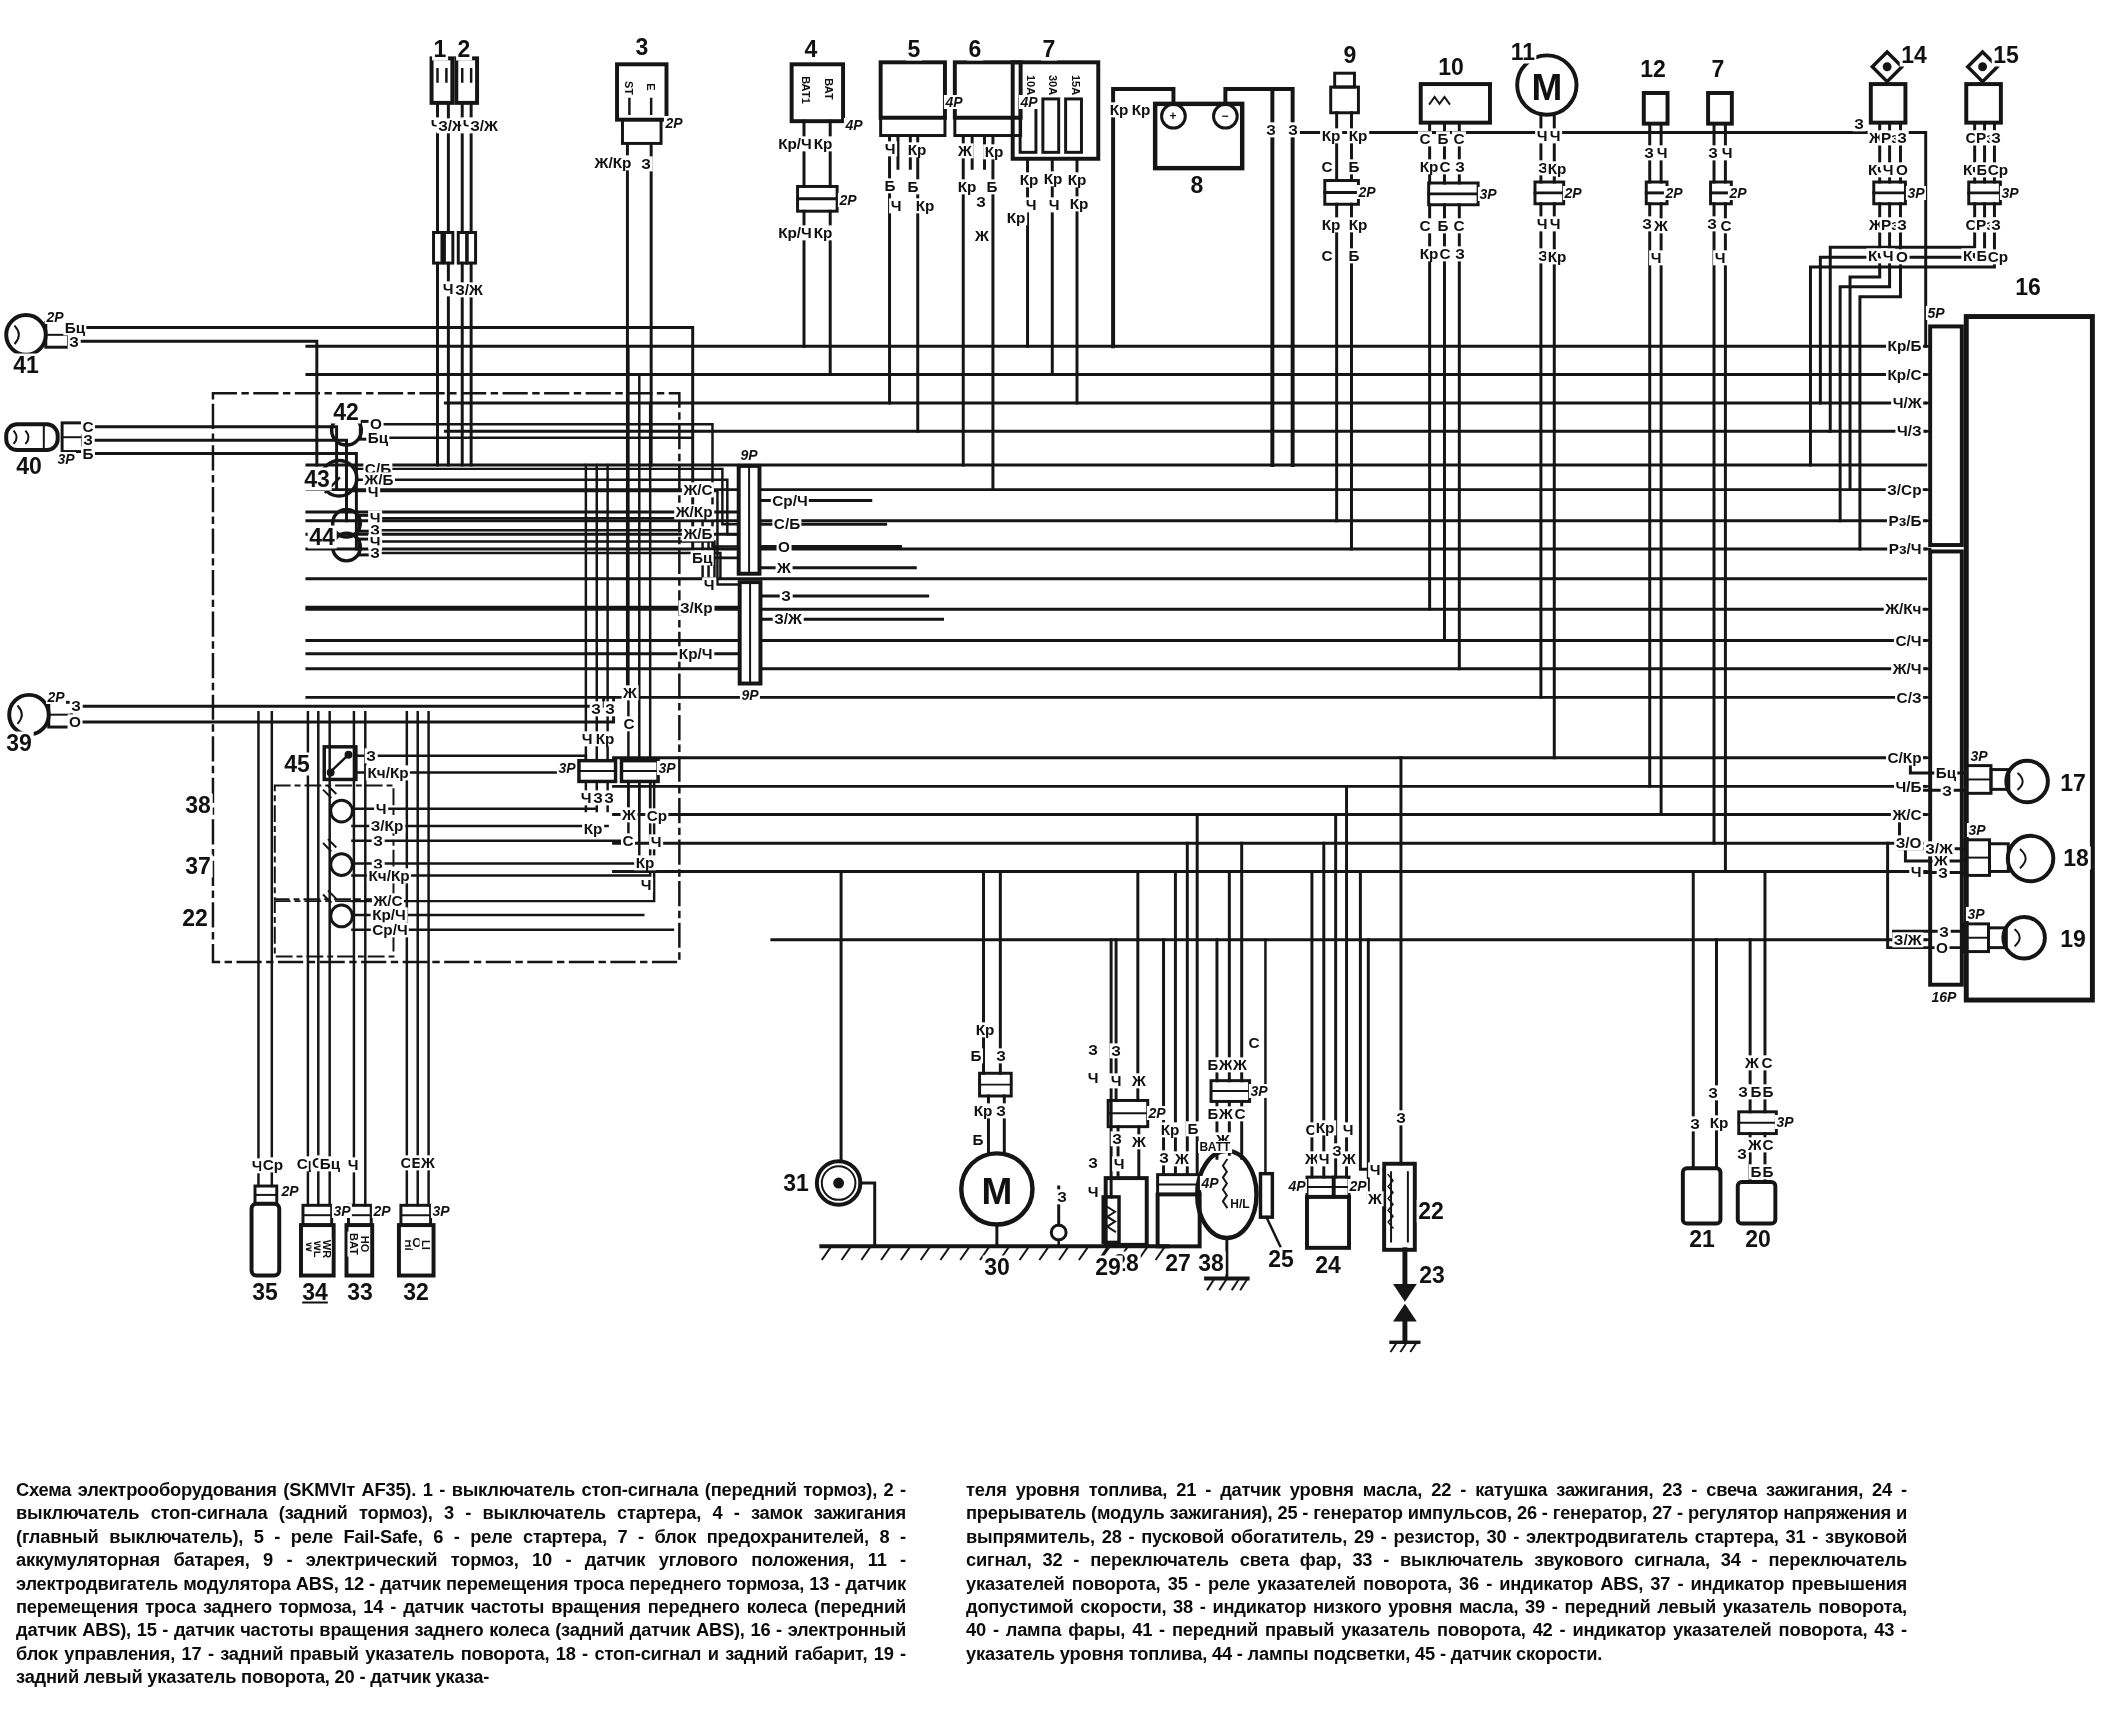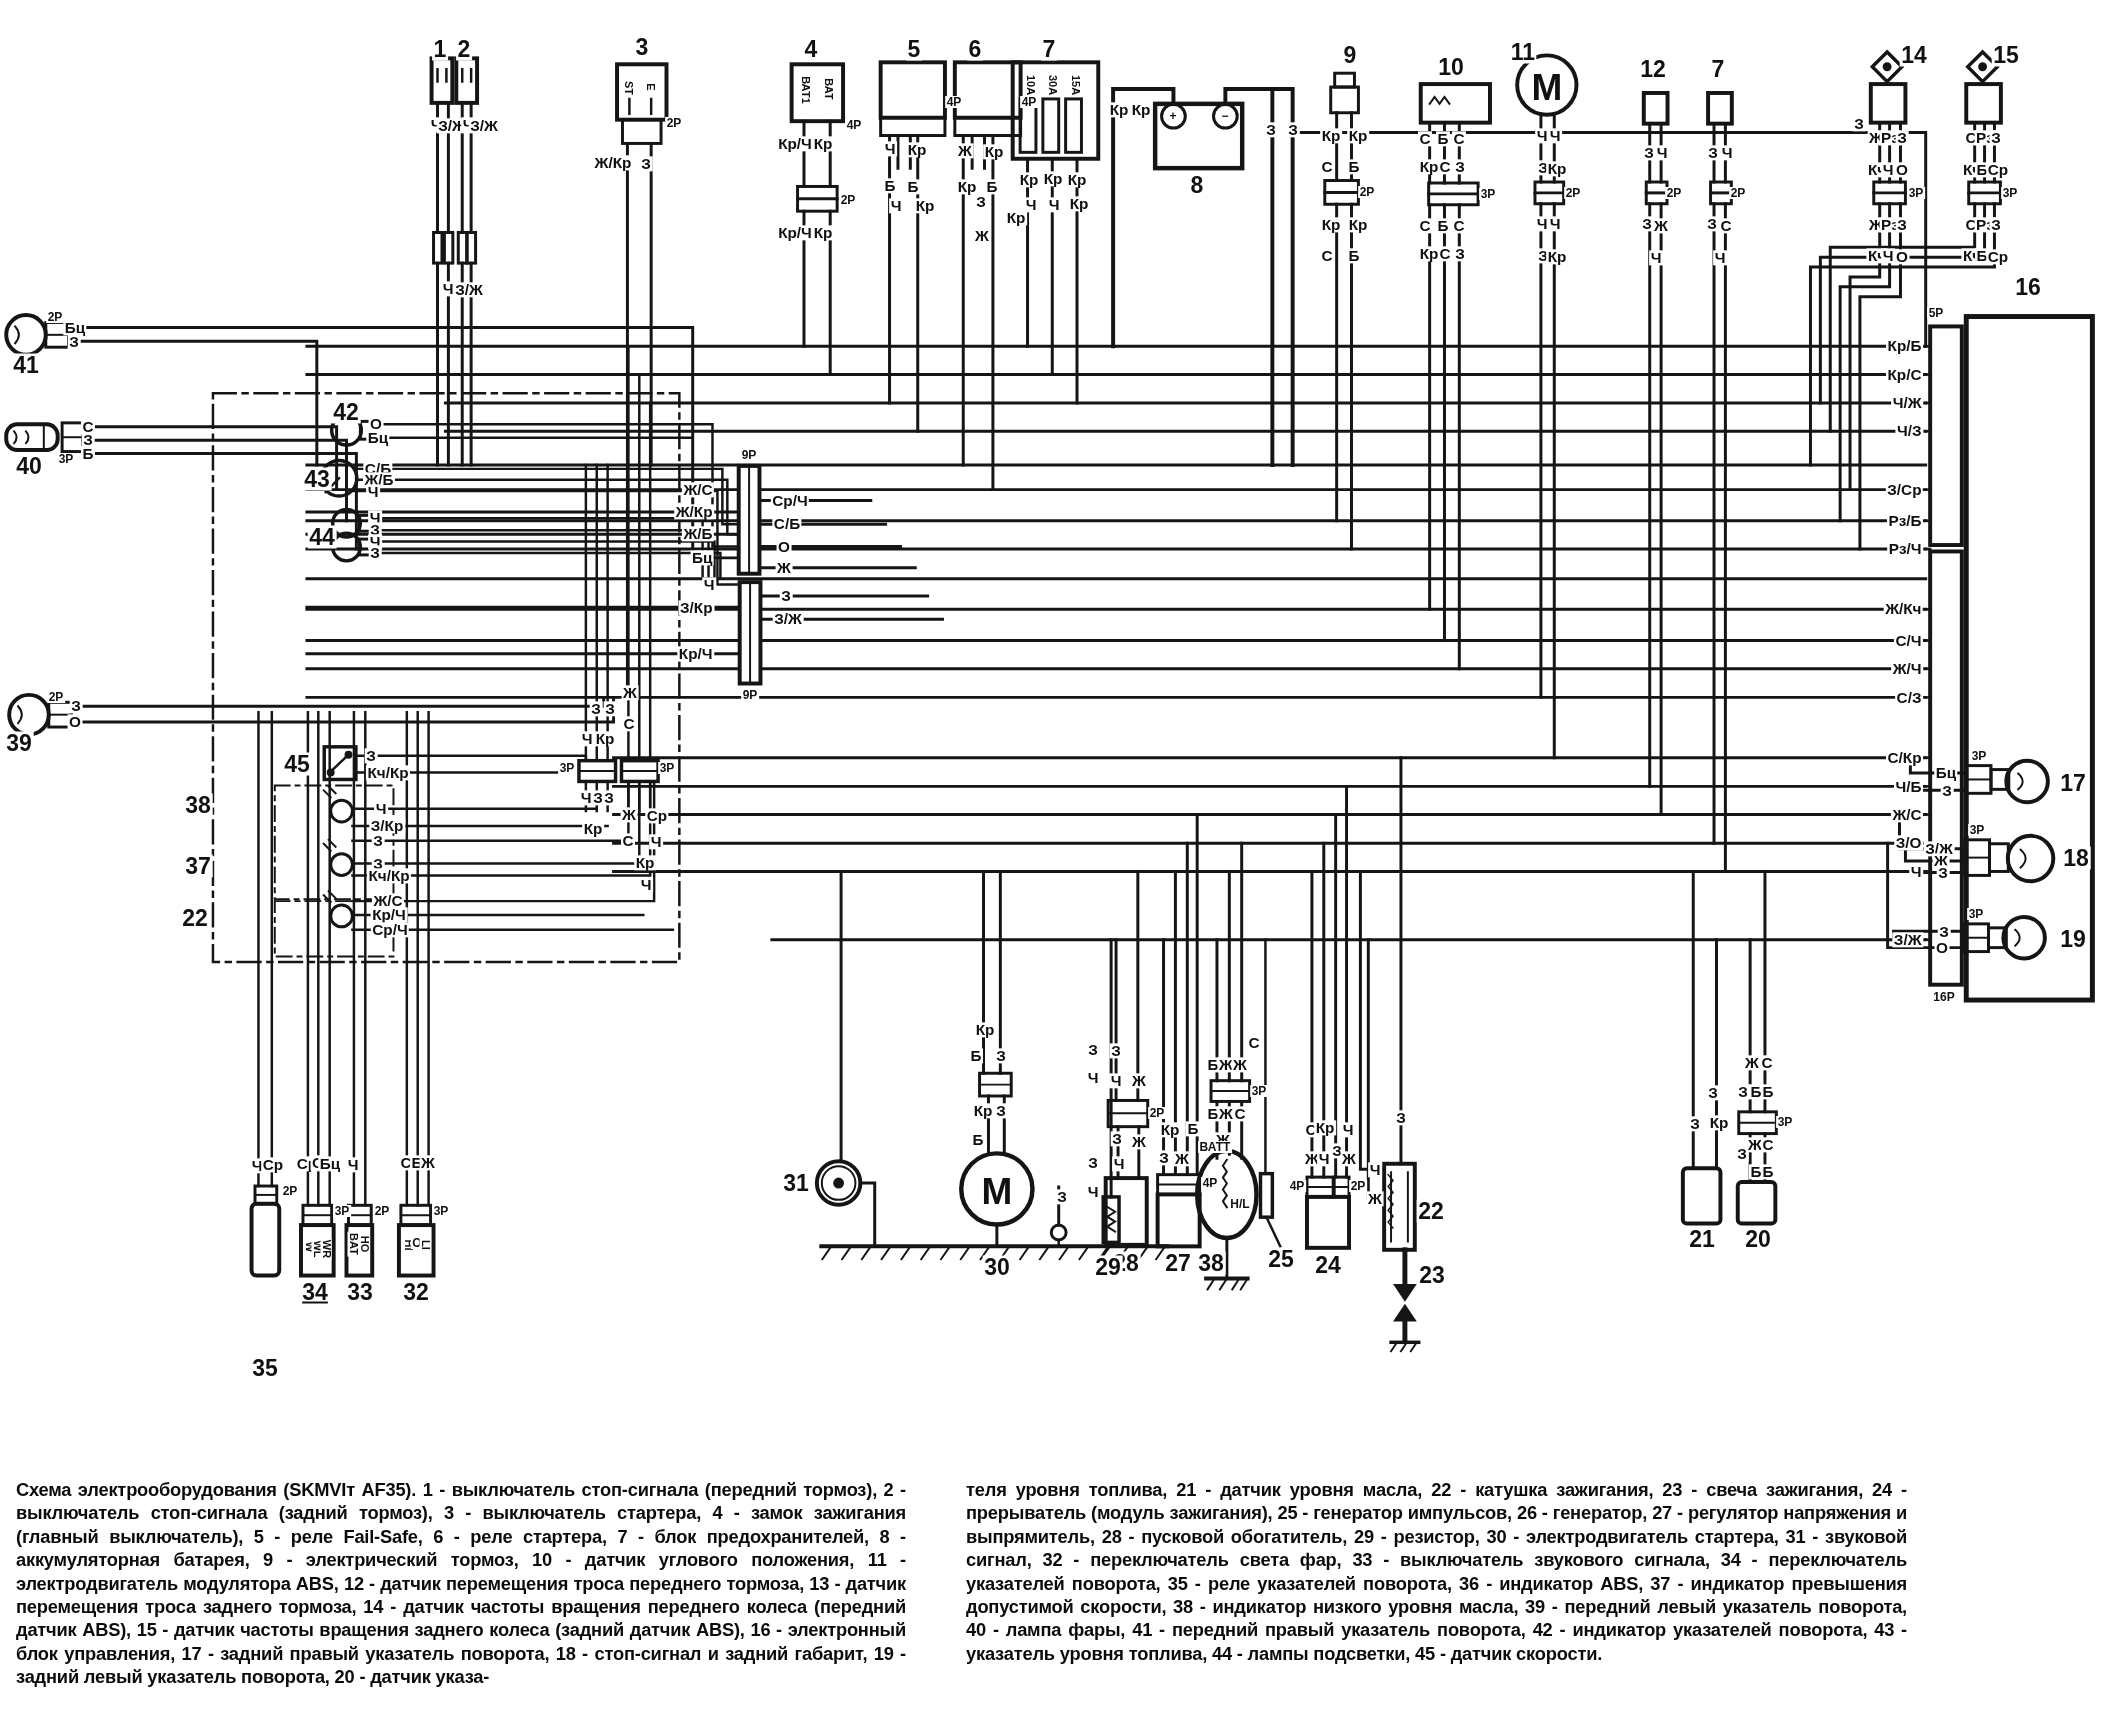--- a/index.html
+++ b/index.html
@@ -3,21 +3,21 @@
 <meta charset="utf-8">
 <style>
   html,body{margin:0;padding:0;background:#fff;}
   #stage{position:relative;width:2108px;height:1735px;background:#fff;overflow:hidden;
          font-family:"Liberation Sans",sans-serif;}
   #art{position:absolute;left:0;top:0;}
   .lbl{position:absolute;transform:translate(-50%,-50%);white-space:nowrap;color:#111;
        background:#fff;padding:0 1.5px;font-weight:bold;line-height:1;}
   .lbl-n{font-size:23px;}
   .lbl-w{font-size:15.3px;}
-  .lbl-c{font-size:12px;}
+  .lbl-c{font-size:14px;font-style:italic;}
   .lbl-i{font-size:12px;}
   .lbl-v{font-size:11px;transform:translate(-50%,-50%) rotate(90deg);}
   .lbl-m{font-size:37px;background:transparent;}
   .lbl-r{transform:translate(-100%,-50%);font-size:15.3px;}
   .cap{position:absolute;color:#0b0b0b;font-weight:bold;font-size:18.3px;line-height:1.28;
        text-align:justify;letter-spacing:-0.2px;}
   #cap-left{left:16px;top:1478px;width:890px;}
   #cap-right{left:966px;top:1478px;width:941px;}
 </style>
 </head>
@@ -327,21 +327,21 @@
       <span class="lbl lbl-n" style="left: 1281px; top: 1259px;">25</span>
       <span class="lbl lbl-n" style="left: 1211px; top: 1263px;">38</span>
       <span class="lbl lbl-n" style="left: 1178px; top: 1263px;">27</span>
       <span class="lbl lbl-n" style="left: 1126px; top: 1263px;">28</span>
       <span class="lbl lbl-n" style="left: 1108px; top: 1267px;">29</span>
       <span class="lbl lbl-n" style="left: 997px; top: 1267px;">30</span>
       <span class="lbl lbl-n" style="left: 796px; top: 1183px;">31</span>
       <span class="lbl lbl-n" style="left: 416px; top: 1292px;">32</span>
       <span class="lbl lbl-n" style="left: 360px; top: 1292px;">33</span>
       <span class="lbl lbl-n" style="left: 315px; top: 1292px; text-decoration: underline;">34</span>
-      <span class="lbl lbl-n" style="left: 265px; top: 1368px; text-align: right;">35</span>
+      <span class="lbl lbl-n" style="left: 265px; top: 1292px; text-align: right;">35</span>
       <span class="lbl lbl-n" style="left: 195px; top: 918px;">22</span>
       <span class="lbl lbl-n" style="left: 198px; top: 866px;">37</span>
       <span class="lbl lbl-n" style="left: 198px; top: 805px;">38</span>
       <span class="lbl lbl-n" style="left: 19px; top: 743px;">39</span>
       <span class="lbl lbl-n" style="left: 29px; top: 466px;">40</span>
       <span class="lbl lbl-n" style="left: 26px; top: 365px;">41</span>
       <span class="lbl lbl-n" style="left: 346px; top: 412px;">42</span>
       <span class="lbl lbl-n" style="left: 317px; top: 479px;">43</span>
       <span class="lbl lbl-n" style="left: 322px; top: 537px;">44</span>
       <span class="lbl lbl-n" style="left: 297px; top: 764px;">45</span>

